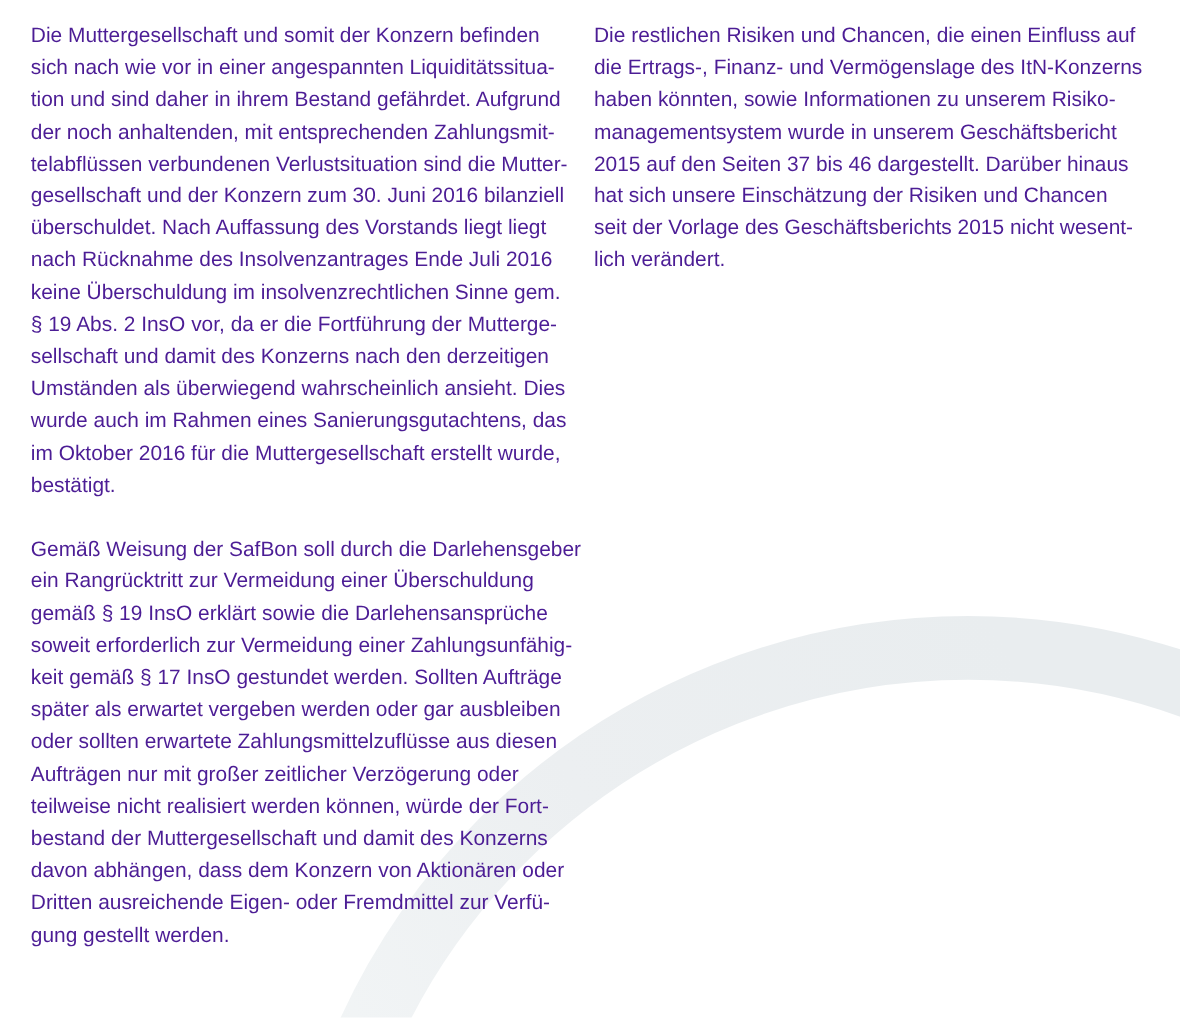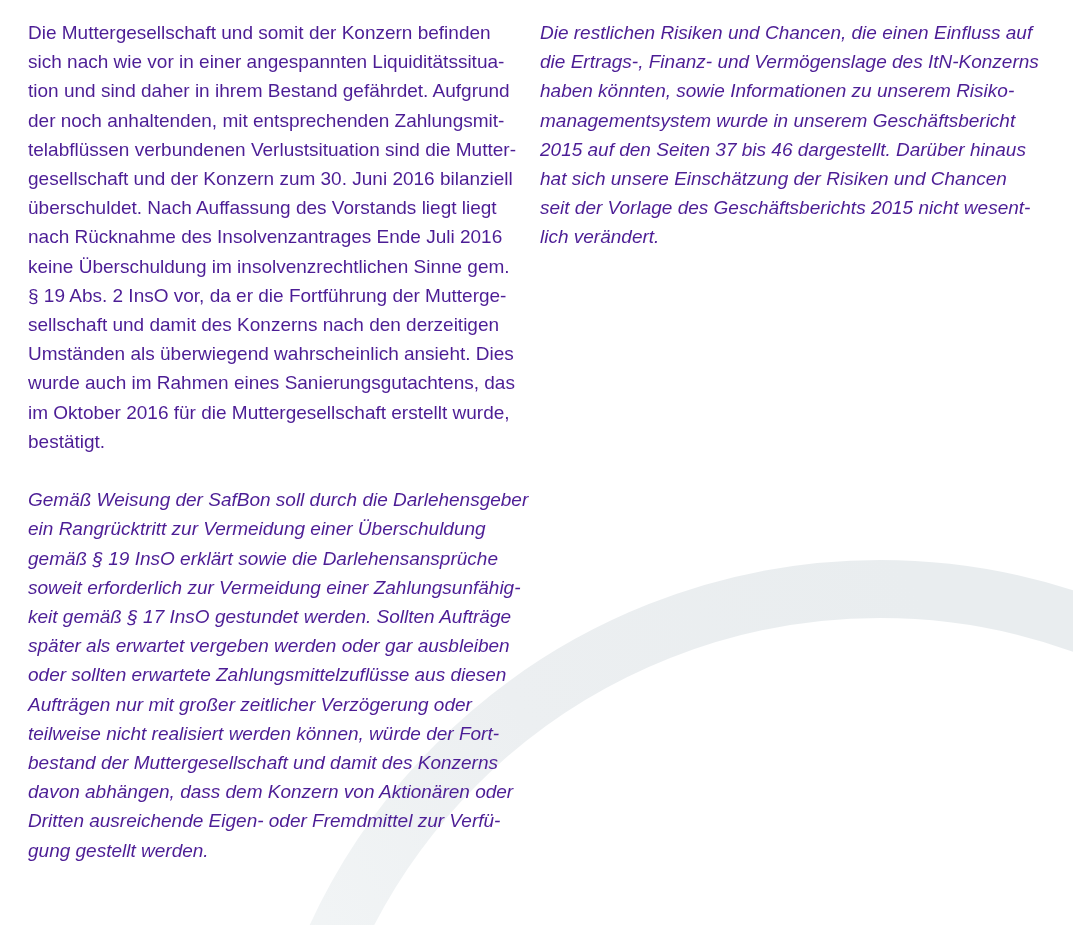--- a/index.html
+++ b/index.html
@@ -37,21 +37,20 @@
   .para {
     margin: 0 0 29.2px 0;
     font-size: 19px;
     line-height: 29.2px;
     letter-spacing: 0px;
     color: #4c1d95;
     white-space: pre;
   }
   .para:last-child {
     margin-bottom: 0;
-    font-style: italic;
   }
 </style>
 </head>
 <body>
 
 <svg class="swoosh-layer" viewBox="0 0 1073 925" width="1073" height="925" xmlns="http://www.w3.org/2000/svg">
   <defs>
     <linearGradient id="swooshGrad" gradientUnits="userSpaceOnUse" x1="260" y1="925" x2="900" y2="560">
       <stop offset="0" stop-color="#f2f5f6"></stop>
       <stop offset="0.45" stop-color="#eceff1"></stop>

